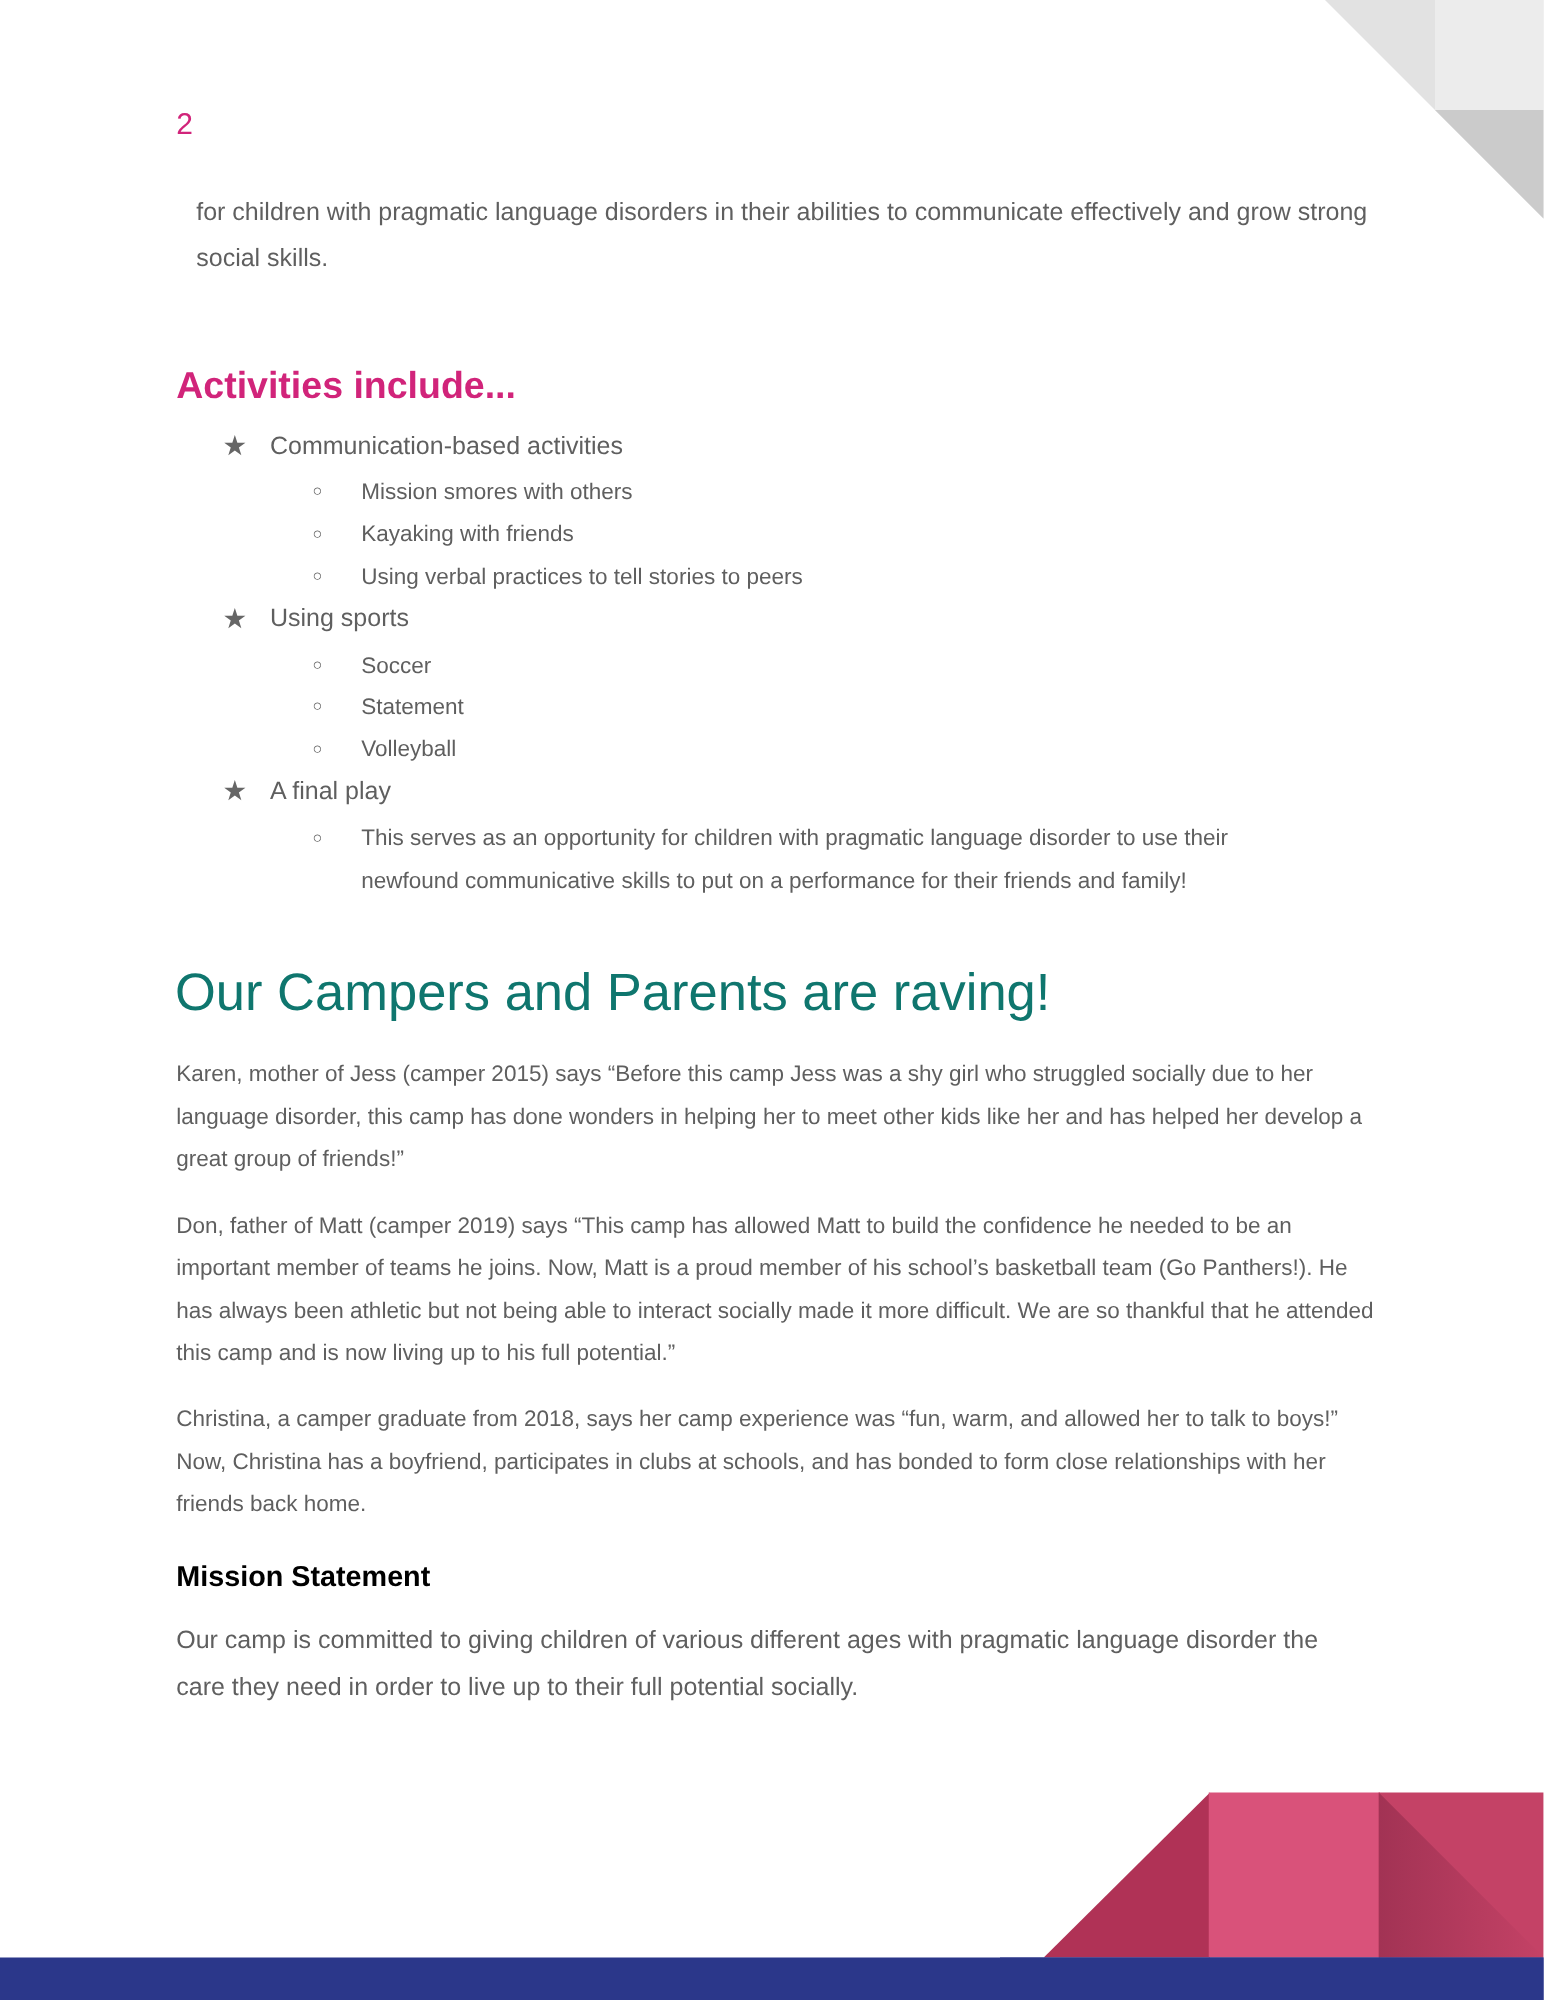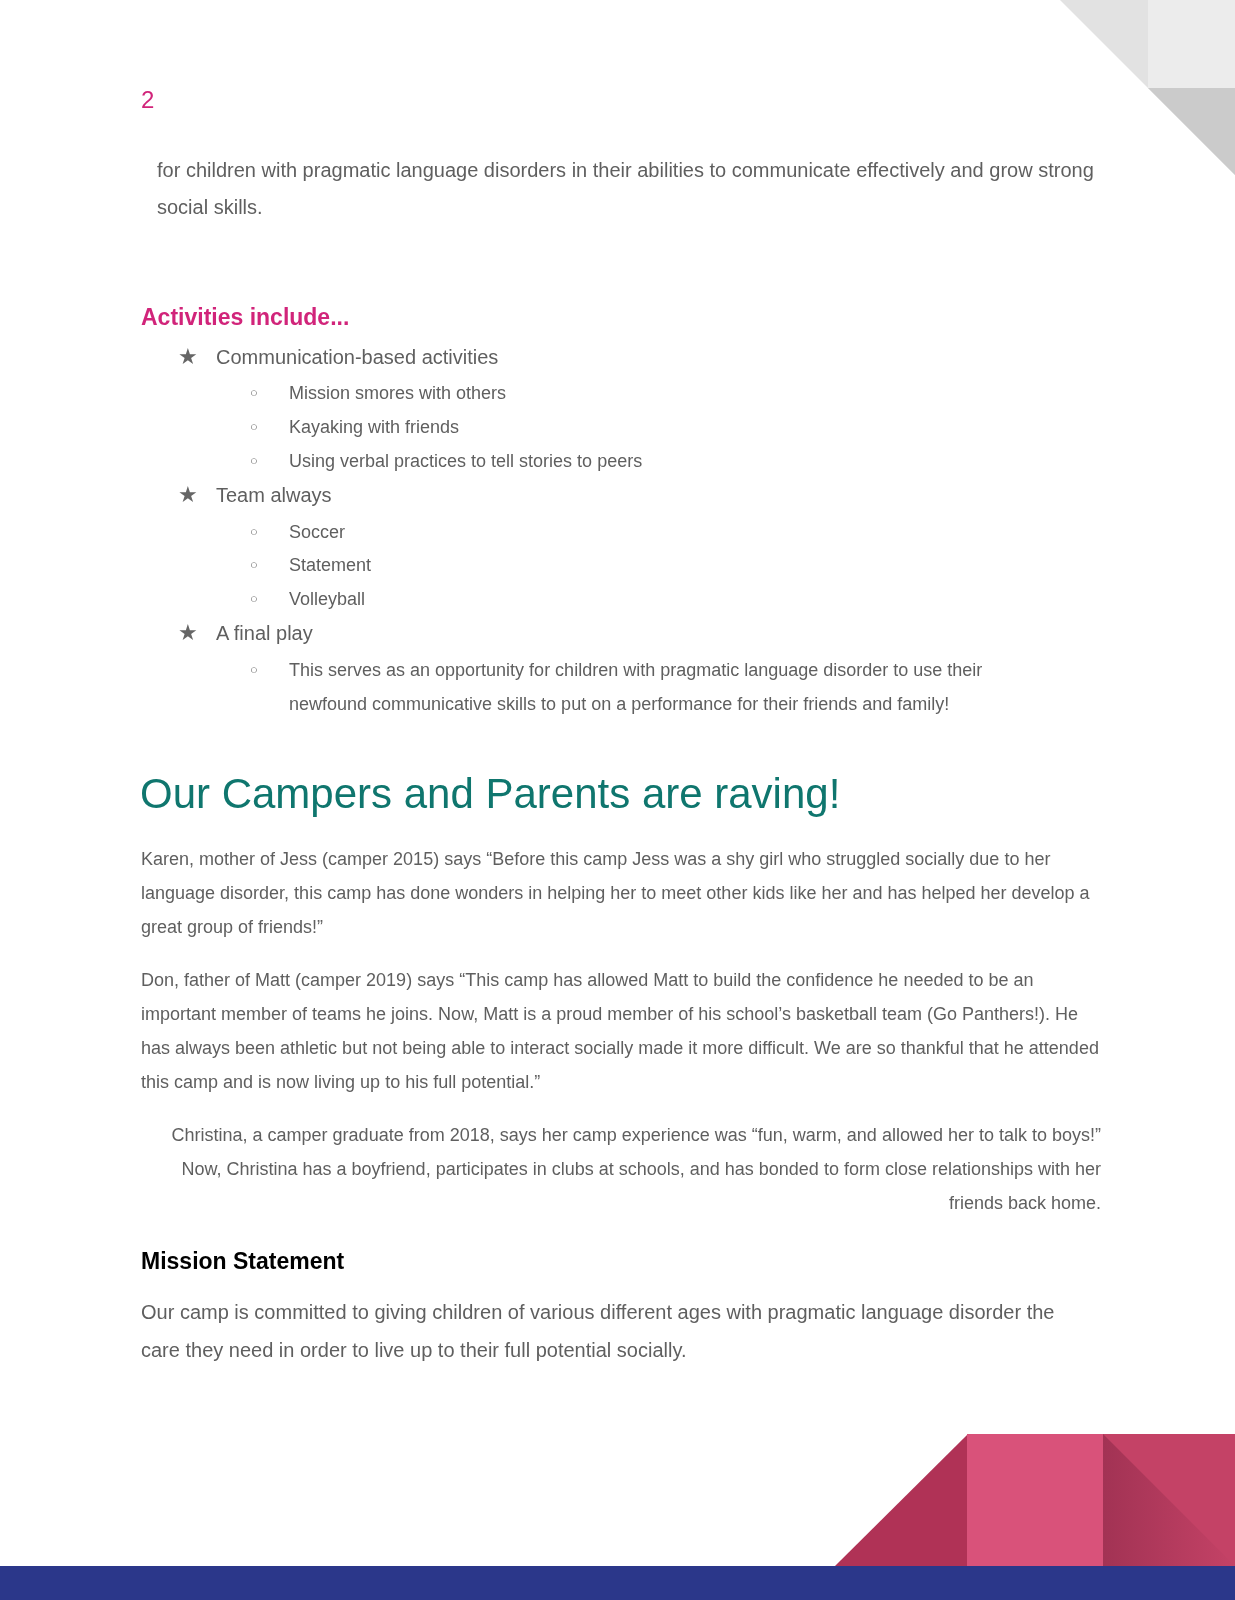--- a/index.html
+++ b/index.html
@@ -12,22 +12,22 @@
   .deco { position: absolute; }
   .page-number {
     position: absolute; left: 141px; top: 86px;
     font-size: 24px; color: #d1247a;
   }
   .intro {
     position: absolute; left: 141px; top: 136px; width: 950px;
     font-size: 20px; line-height: 37px; margin: 16px;
   }
   .h-activities {
-    position: absolute; left: 141px; top: 304px; margin: 0;
-    font-size: 23px; font-weight: bold; color: #d1247a; text-align: center;
+    position: absolute; left: 141px; top: 292px; margin: 0;
+    font-size: 30px; font-weight: bold; color: #d1247a; text-align: center;
   }
   .lvl1 {
     position: absolute; left: 178px;
     font-size: 20px; display: flex; align-items: center; height: 30px;
   }
   .lvl1 .star { width: 38px; font-size: 22px; color: #666; }
   .lvl2 {
     position: absolute; left: 250px; font-size: 18px; line-height: 34px;
     display: flex;
   }
@@ -94,21 +94,21 @@
     <span class="circ">○</span>
     <span class="txt">Kayaking with friends</span>
   </div>
   <div class="lvl2" style="top:444px;">
     <span class="circ">○</span>
     <span class="txt">Using verbal practices to tell stories to peers</span>
   </div>
 
   <div class="lvl1" style="top:480px;">
     <span class="star">★</span>
-    <span>Team always</span>
+    <span>Using sports</span>
   </div>
   <div class="lvl2" style="top:515px;">
     <span class="circ">○</span>
     <span class="txt">Soccer</span>
   </div>
   <div class="lvl2" style="top:548px;">
     <span class="circ">○</span>
     <span class="txt">Statement</span>
   </div>
   <div class="lvl2" style="top:582px;">
@@ -122,16 +122,16 @@
   </div>
   <div class="lvl2" style="top:653px;">
     <span class="circ">○</span>
     <span class="txt">This serves as an opportunity for children with pragmatic language disorder to use their newfound communicative skills to put on a performance for their friends and family!</span>
   </div>
 </div>
 
 <h1 class="h-raving">Our Campers and Parents are raving!</h1>
 <p class="testimonial" style="top:842px;">Karen, mother of Jess (camper 2015) says “Before this camp Jess was a shy girl who struggled socially due to her language disorder, this camp has done wonders in helping her to meet other kids like her and has helped her develop a great group of friends!”</p>
 <p class="testimonial" style="top:963px;">Don, father of Matt (camper 2019) says “This camp has allowed Matt to build the confidence he needed to be an important member of teams he joins. Now, Matt is a proud member of his school’s basketball team (Go Panthers!). He has always been athletic but not being able to interact socially made it more difficult. We are so thankful that he attended this camp and is now living up to his full potential.”</p>
-<p class="testimonial" style="top:1118px;text-align:right;">Christina, a camper graduate from 2018, says her camp experience was “fun, warm, and allowed her to talk to boys!” Now, Christina has a boyfriend, participates in clubs at schools, and has bonded to form close relationships with her friends back home.</p>
+<p class="testimonial" style="top:1118px;">Christina, a camper graduate from 2018, says her camp experience was “fun, warm, and allowed her to talk to boys!” Now, Christina has a boyfriend, participates in clubs at schools, and has bonded to form close relationships with her friends back home.</p>
 
 <h2 class="h-mission">Mission Statement</h2>
 <p class="mission">Our camp is committed to giving children of various different ages with pragmatic language disorder the care they need in order to live up to their full potential socially.</p>
 
 </body></html>

